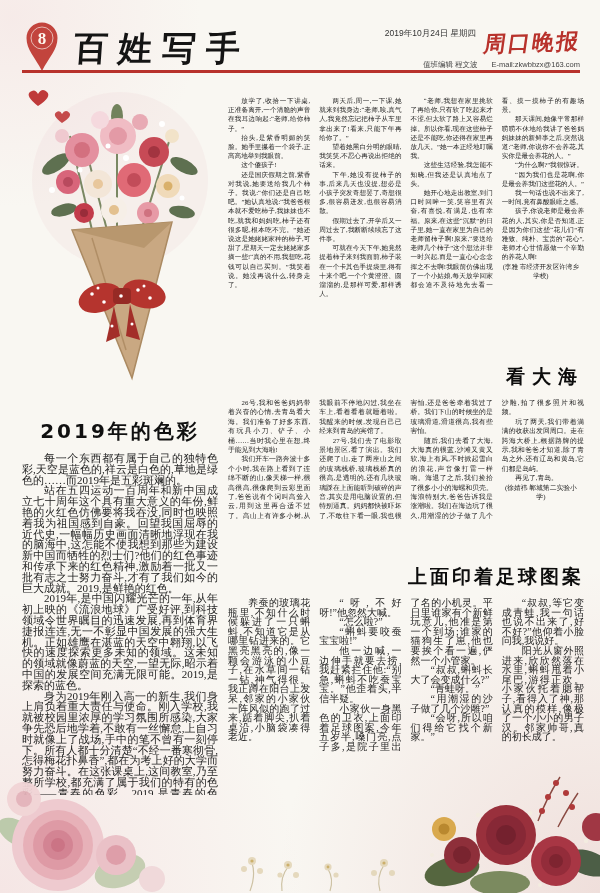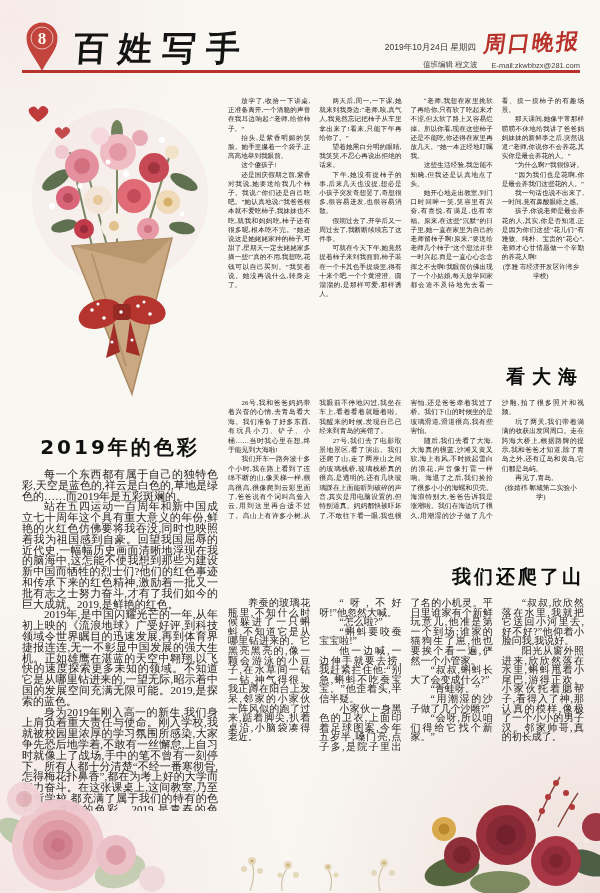--- a/index.html
+++ b/index.html
@@ -20,31 +20,31 @@
   
   .header{ position:absolute; left:22px; right:20px; top:24px; height:50px; }
   .pin{ position:absolute; left:2px; top:-2px; width:36px; height:50px; }
   .section-title{
     position:absolute; left:52px; top:2px;
     font-family:"Liberation Serif",serif; font-weight:bold;
     font-size:34px; letter-spacing:10px; color:#141414;
     transform:skewX(-4deg);
   }
   .header-right{ position:absolute; right:0; top:4px; text-align:right; }
-  .date-row{ display:flex; align-items:flex-end; justify-content:flex-end; gap:8px; }
+  .date-row{ display:flex; align-items:flex-start; justify-content:flex-end; gap:8px; }
   .paper-date{ font-size:8.5px; color:#333; padding-bottom:4px; font-family:"Liberation Sans",sans-serif;}
   .paper-name{
     font-size:22px; font-weight:bold; color:#b8322c;
     font-family:"Liberation Serif",serif; transform:skewX(-10deg) rotate(-2deg);
     letter-spacing:2px;
   }
-  .meta-row{ font-size:7.5px; color:#444; margin-top:2px; font-family:"Liberation Sans",sans-serif; display:flex; gap:14px; justify-content:flex-end;align-items:center;}
+  .meta-row{ font-size:7.5px; color:#444; margin-top:2px; font-family:"Liberation Sans",sans-serif; display:flex; gap:14px; justify-content:flex-end;}
   .red-rule{ position:absolute; left:0; right:0; top:46px; height:2.5px; background:#b8322c; }
   
-  .left-col{ position:absolute; left:22px; top:96px; width:196px; }
+  .left-col{ position:absolute; left:22px; top:80px; width:196px; }
   .bouquet{ width:196px; height:328px; display:block; }
   .art-title-sm{
     font-family:"DejaVu Sans","Liberation Sans",sans-serif;
     font-weight:bold; text-align:center; font-size:20px; letter-spacing:3px;
     margin:10px 0 8px 0; color:#101010;
   }
   .body-sm{
     height:342px; overflow:hidden; text-align:justify;
     font-size:11px; line-height:10.8px; color:#222;
   }
@@ -85,21 +85,21 @@
       <text x="18" y="22" text-anchor="middle" font-size="17" font-weight="bold" fill="#fdf6ee" font-family="Liberation Serif, serif">8</text>
     </svg>
     <div class="section-title">百姓写手</div>
     <div class="header-right">
       <div class="date-row">
         <span class="paper-date">2019年10月24日 星期四</span>
         <span class="paper-name">周口晚报</span>
       </div>
       <div class="meta-row">
         <span>值班编辑 程文波</span>
-        <span>E-mail:zkwbbzx@281.com</span>
+        <span>E-mail:zkwbbzx@163.com</span>
       </div>
     </div>
     <div class="red-rule"></div>
   </div>
 
   <div class="left-col">
 
     <svg class="bouquet" viewBox="0 0 196 328">
       <circle cx="98" cy="100" r="88" fill="#eab2ba" opacity="0.12"></circle>
 
@@ -176,21 +176,21 @@
             <circle cx="110" cy="244" r="1.5"></circle>
             <circle cx="99" cy="216" r="1.8"></circle>
         </g>
       </g>
     </svg>
 
     <div class="art-title-sm">2019年的色彩</div>
     <div class="body-sm">
         <p>每一个东西都有属于自己的独特色彩,天空是蓝色的,祥云是白色的,草地是绿色的……而2019年是五彩斑斓的。</p>
         <p>站在五四运动一百周年和新中国成立七十周年这个具有重大意义的年份,鲜艳的火红色仿佛要将我吞没,同时也映照着我为祖国感到自豪。回望我国屈辱的近代史,一幅幅历史画面清晰地浮现在我的脑海中,这怎能不使我想到那些为建设新中国而牺牲的烈士们?他们的红色事迹和传承下来的红色精神,激励着一批又一批有志之士努力奋斗,才有了我们如今的巨大成就。2019,是鲜艳的红色。</p>
-        <p>2019年,是中国闪耀光芒的一年,从年初上映的《流浪地球》广受好评,到科技领域令世界瞩目的迅速发展,再到体育界捷报连连,无一不彰显中国发展的强大生机。正如雄鹰在湛蓝的天空中翱翔,以飞快的速度探索更多未知的领域。不知道它是从哪里钻进来的,一望无际,昭示着中国的发展空间充满无限可能。2019,是探索的蓝色。</p>
+        <p>2019年,是中国闪耀光芒的一年,从年初上映的《流浪地球》广受好评,到科技领域令世界瞩目的迅速发展,再到体育界捷报连连,无一不彰显中国发展的强大生机。正如雄鹰在湛蓝的天空中翱翔,以飞快的速度探索更多未知的领域。这未知的领域就像蔚蓝的天空,一望无际,昭示着中国的发展空间充满无限可能。2019,是探索的蓝色。</p>
         <p>身为2019年刚入高一的新生,我们身上肩负着重大责任与使命。刚入学校,我就被校园里浓厚的学习氛围所感染,大家争先恐后地学着,不敢有一丝懈怠,上自习时就像上了战场,手中的笔不曾有一刻停下。所有人都十分清楚“不经一番寒彻骨,怎得梅花扑鼻香”,都在为考上好的大学而努力奋斗。在这张课桌上,这间教室,乃至整所学校,都充满了属于我们的特有的色彩——青春的色彩。2019,是青春的色彩。</p>
         <p class="byline">(魏嘉元 周口淮阳中学)</p>
       </div>
   </div>
 
   <div class="right-col">
 
     <div class="cols huaxin-body">
         <p>放学了,收拾一下讲桌,正准备离开,一个清脆的声音在我耳边响起:“老师,给你柿子。”</p>
         <p>抬头,是紫香明媚的笑脸。她手里攥着一个袋子,正高高地举到我眼前。</p>
@@ -216,33 +216,33 @@
     <div class="cols dahai-body">
         <p>26号,我和爸爸妈妈带着兴奋的心情,去青岛看大海。我们准备了好多东西,有玩具小刀、铲子、小桶……当时我心里在想,终于能见到大海啦!</p>
         <p>我们开车一路奔波十多个小时,我在路上看到了连绵不断的山,像天梯一样,很高很高,很像爬到云彩里面了,爸爸说有个词叫高耸入云,用到这里再合适不过了。高山上有许多小树,从我眼前不停地闪过,我坐在车上,看着看着就睡着啦。我醒来的时候,发现自己已经来到青岛的宾馆了。</p>
         <p>27号,我们去了电影取景地景区,看了演出。我们还爬了山,走了两座山之间的玻璃栈桥,玻璃栈桥真的很高,是透明的,还有几块玻璃踩在上面能听到破碎的声音,其实是用电脑设置的,但特别逼真。妈妈都快被吓坏了,不敢往下看一眼,我也很害怕,还是爸爸牵着我过了桥。我们下山的时候坐的是玻璃滑道,滑道很高,我有些害怕。</p>
         <p>随后,我们去看了大海,大海真的很蓝,沙滩又黄又软,海上有风,不时掀起雪白的浪花,声音像打雷一样响。海退了之后,我们捡拾了很多小小的海螺和贝壳。海浪特别大,爸爸告诉我是涨潮啦。我们在海边玩了很久,用潮湿的沙子做了几个沙雕,拍了很多照片和视频。</p>
         <p>玩了两天,我们带着满满的收获出发回周口。走在跨海大桥上,根据路牌的提示,我和爸爸才知道,除了青岛之外,还有辽岛和黄岛,它们都是岛屿。</p>
         <p>再见了,青岛。</p>
         <p class="byline">(徐婧祎 郸城第二实验小学)</p>
       </div>
 
-    <div class="mid-title shuaige-title">我们还爬了山</div>
+    <div class="mid-title shuaige-title">上面印着足球图案</div>
     <div class="cols shuaige-body">
         <p>养蚕的玻璃花瓶里,不知什么时候躲进了一只蝌蚪,不知道它是从哪里钻进来的。它黑亮黑亮的,像一颗会游泳的小豆子,在水草间一钻一钻,神气得很。我正蹲在阳台上发呆,邻家的小家伙一阵风似的跑了过来,踮着脚尖,扒着桌沿,小脑袋凑得老近。</p>
         <p>“呀,不好呀!”他忽然大喊。</p>
         <p>“怎么啦?”</p>
         <p>“蝌蚪要咬蚕宝宝啦!”</p>
         <p>他一边喊,一边伸手就要去捞,我赶紧拦住他:“别急,蝌蚪不吃蚕宝宝。”他歪着头,半信半疑。</p>
         <p>小家伙一身黑色的卫衣,上面印着足球图案,今年五岁半,嗓门亮,点子多,是院子里出了名的小机灵。平日里谁家有个新鲜玩意儿,他准是第一个到场;谁家的猫狗生了崽,他也要挨个看一遍,俨然一个小管家。</p>
         <p>“叔叔,蝌蚪长大了会变成什么?”</p>
         <p>“青蛙呀。”</p>
         <p>“用潮湿的沙子做了几个沙雕?”</p>
         <p>“会呀,所以咱们得给它找个新家。”</p>
-        <p>“叔叔,欣欣然落在水里,我就把它送回小河里去,好不好?”他仰着小脸问我,我说好。</p>
+        <p>“叔叔,等它变成青蛙,我一句话也说不出来了,好不好?”他仰着小脸问我,我说好。</p>
         <p>阳光从窗外照进来,欣欣然落在水里,蝌蚪甩着小尾巴,游得正欢。小家伙托着腮帮子,看得入了神,那认真的模样,像极了一个小小的男子汉。邻家帅哥,真的初长成了。</p>
         <p class="byline">(金伟 在这个新时代)</p>
       </div>
   </div>
 
   <svg class="bottom-decor" viewBox="0 0 600 130">
 
     <g opacity="0.95">
       <ellipse cx="120" cy="108" rx="26" ry="16" fill="#c3cdb0" transform="rotate(-18 120 108)"></ellipse>
       <ellipse cx="18" cy="70" rx="22" ry="12" fill="#b9c9a8" transform="rotate(30 18 70)"></ellipse>

